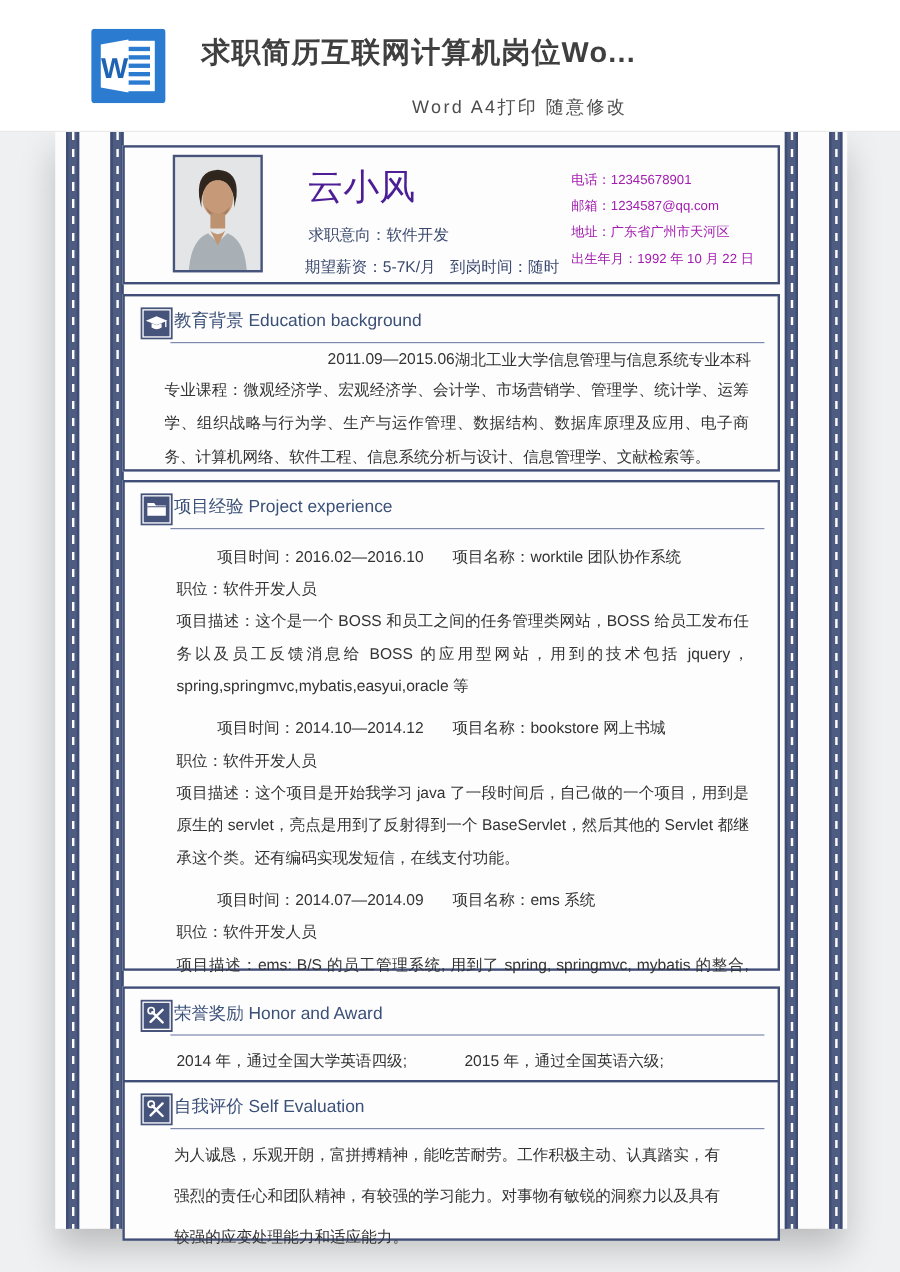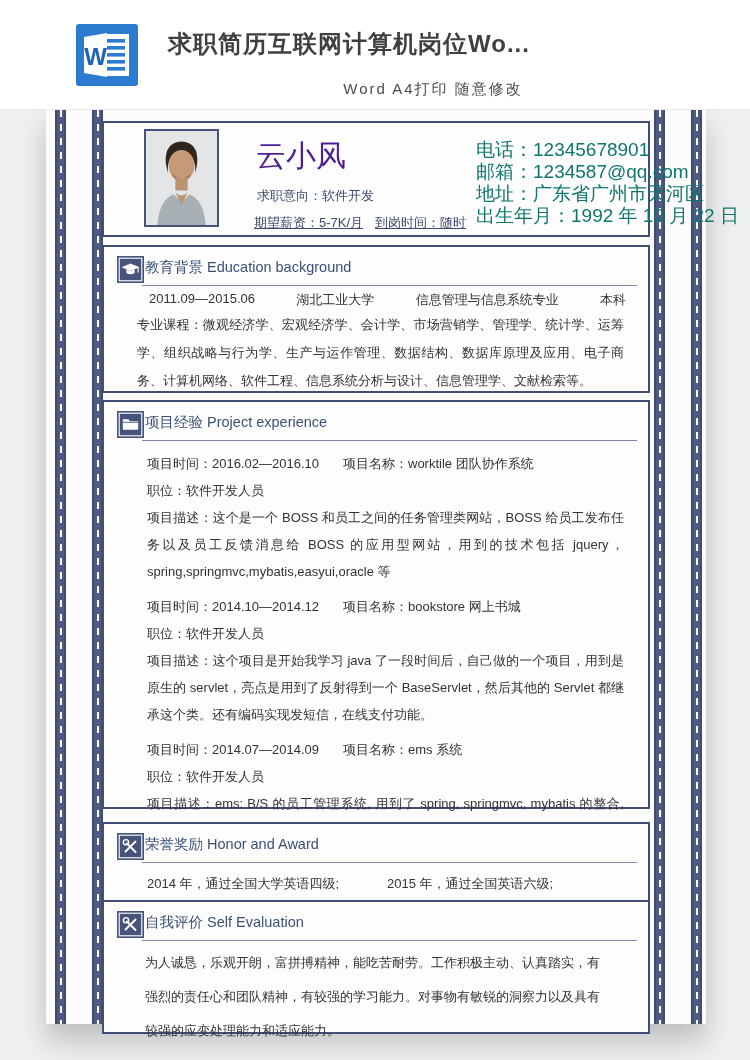--- a/index.html
+++ b/index.html
@@ -40,42 +40,42 @@
   .box.hon  {top:712px; height:118px}
   .box.eval {top:790px; height:134px}
 
   
   .photo { position:absolute; left:40px; top:6px; width:75px; height:98px;
            border:2px solid #46537a; background:#dde0e4; overflow:hidden; }
   .photo svg{display:block;width:100%;height:100%}
   .name { position:absolute; left:152px; top:13px; font-size:30px; color:#4c1d95; }
   .h-line { position:absolute; font-size:13px; color:#3c4a6e; white-space:nowrap; }
   .h-line.intent{left:153px; top:64px;}
-  .h-line.salary{left:150px; top:91px;text-decoration:underline;}
+  .h-line.salary{left:150px; top:91px;}
   .h-line .gap{display:inline-block; width:12px;}
-  .contacts { position:absolute; left:372px; top:16px; font-size:19px;
-              color:#0f766e; line-height:22px; }
+  .contacts { position:absolute; left:372px; top:16px; font-size:11px;
+              color:#a21caf; line-height:22px; }
   .contacts div{white-space:nowrap}
 
   
   .sec-icon { position:absolute; left:13px; top:9px; width:27px; height:27px; }
   .sec-title { position:absolute; left:41px; top:11px; font-size:14.5px; color:#3b5077;text-align:right; }
   .sec-rule { position:absolute; left:38px; right:11px; top:38px; height:1px; background:#7f89ac; }
 
   .sec-body { position:absolute; left:0; right:0; top:40px; font-size:13px; color:#333; }
 
   
-  .edu-row { display:flex; justify-content:space-between; padding:4px 22px 0 33px;margin-left:12px; }
+  .edu-row { display:flex; justify-content:flex-end; padding:4px 22px 0 33px;margin-left:12px; }
   .edu-courses { padding:2px 24px 0 33px; line-height:28px; text-align:justify; }
 
   
   .proj-item { margin-top:8px; }
   .proj-item + .proj-item { margin-top:8px; }
   .proj-item .meta { display:flex; padding-left:43px; line-height:27px; }
-  .proj-item .meta .cell-time { width:196px; }
+  .proj-item .meta .cell-time { width:196px;margin-left:34px; }
   .proj-item .role { padding-left:43px; line-height:27px; }
   .proj-item .desc { padding:0 24px 0 43px; line-height:27px; text-align:justify; }
 
   
   .honor-grid { display:grid; grid-template-columns:240px auto;
                 padding-left:43px; margin-top:6px; line-height:27px; }
 
   
   .eval-text { padding:4px 48px 0 41px; line-height:34px; text-align:justify; }
 </style>

